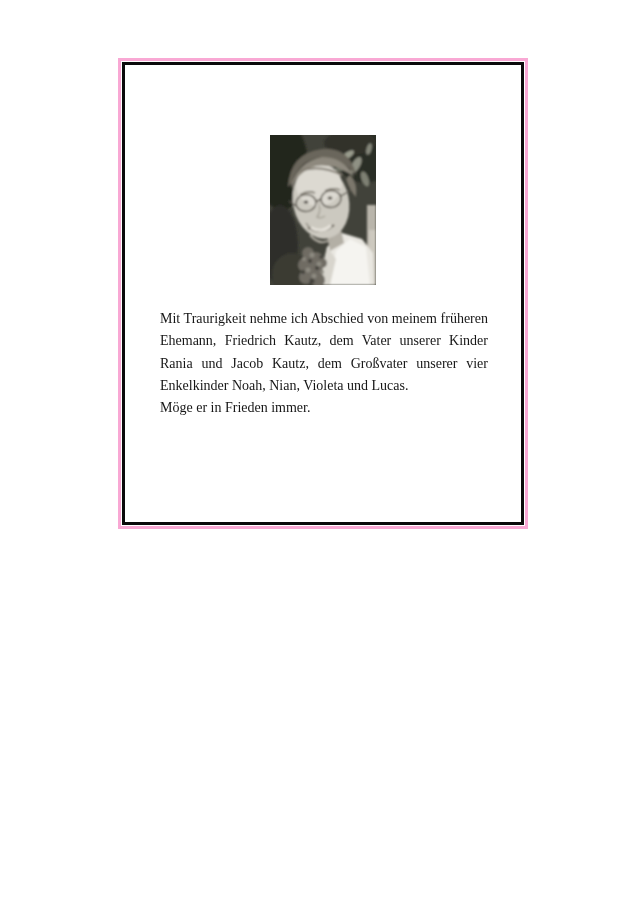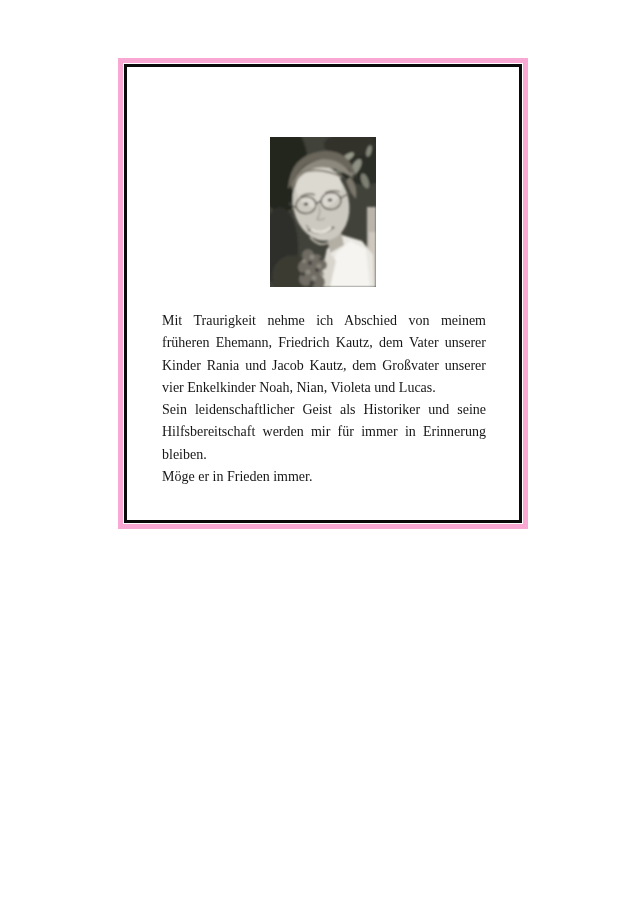--- a/index.html
+++ b/index.html
@@ -14,21 +14,21 @@
     font-family: "Liberation Serif", serif;
     overflow: hidden;
   }
   .frame-outer {
     position: absolute;
     left: 118px;
     top: 58px;
     width: 410px;
     height: 471px;
     box-sizing: border-box;
-    border: 5px solid #f9a8d4;
+    border: 3px solid #f9a8d4;
     padding: 1px;
     background: #ffffff;
   }
   .frame-inner {
     width: 100%;
     height: 100%;
     box-sizing: border-box;
     border: 3px solid #0a0a0a;
   }
   .photo {
@@ -138,18 +138,17 @@
             <circle cx="42" cy="146" r="2.5"></circle>
               <circle cx="33" cy="137" r="2"></circle>
             <circle cx="51" cy="122" r="1.8"></circle>
           </g>
         </g>
       </svg>
     </div>
 
     <div class="obit-text">
       <p>Mit Traurigkeit nehme ich Abschied von meinem früheren Ehemann, Friedrich Kautz, dem Vater unserer Kinder Rania und Jacob Kautz, dem Großvater unserer vier Enkelkinder Noah, Nian, Violeta und Lucas.</p>
-      <p>Sein leidenschaftlicher Geist als Historiker und seine Hilfsbereitschaft werden mir für immer in Erinnerung bleiben.</p>
       <p>Möge er in Frieden immer.</p>
     </div>
 
   </div>
 </div>
 
 </body></html>

